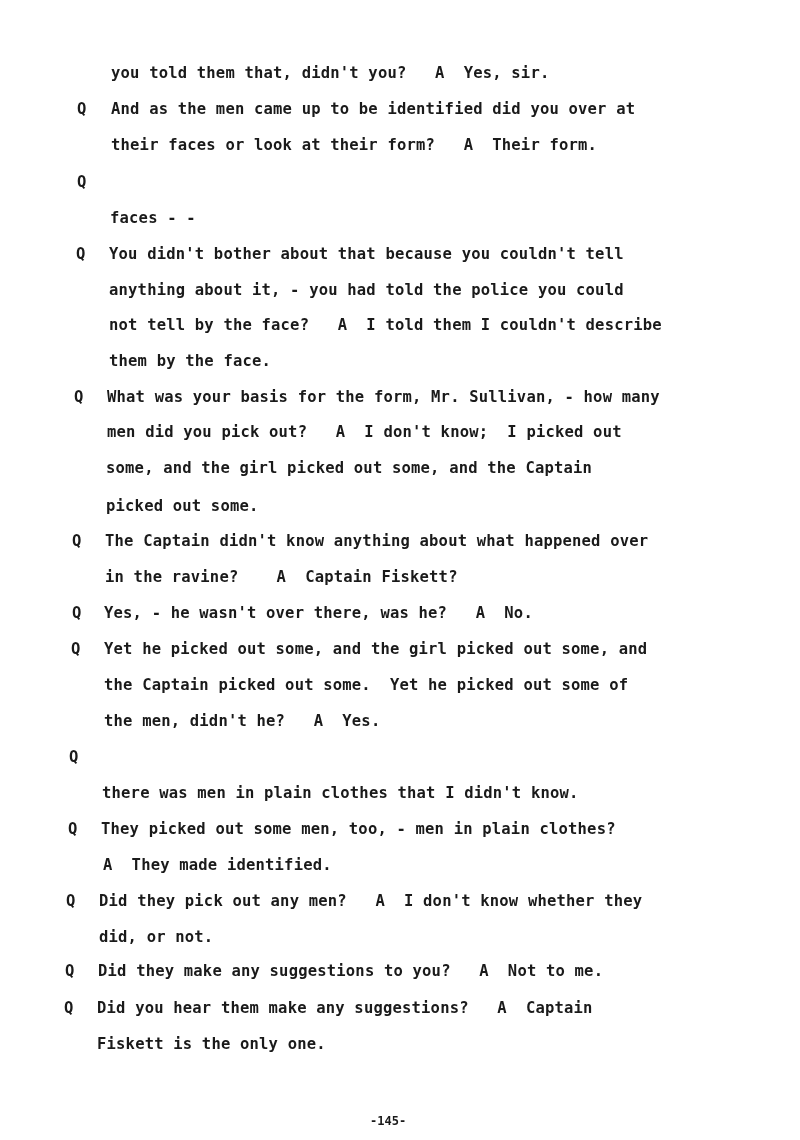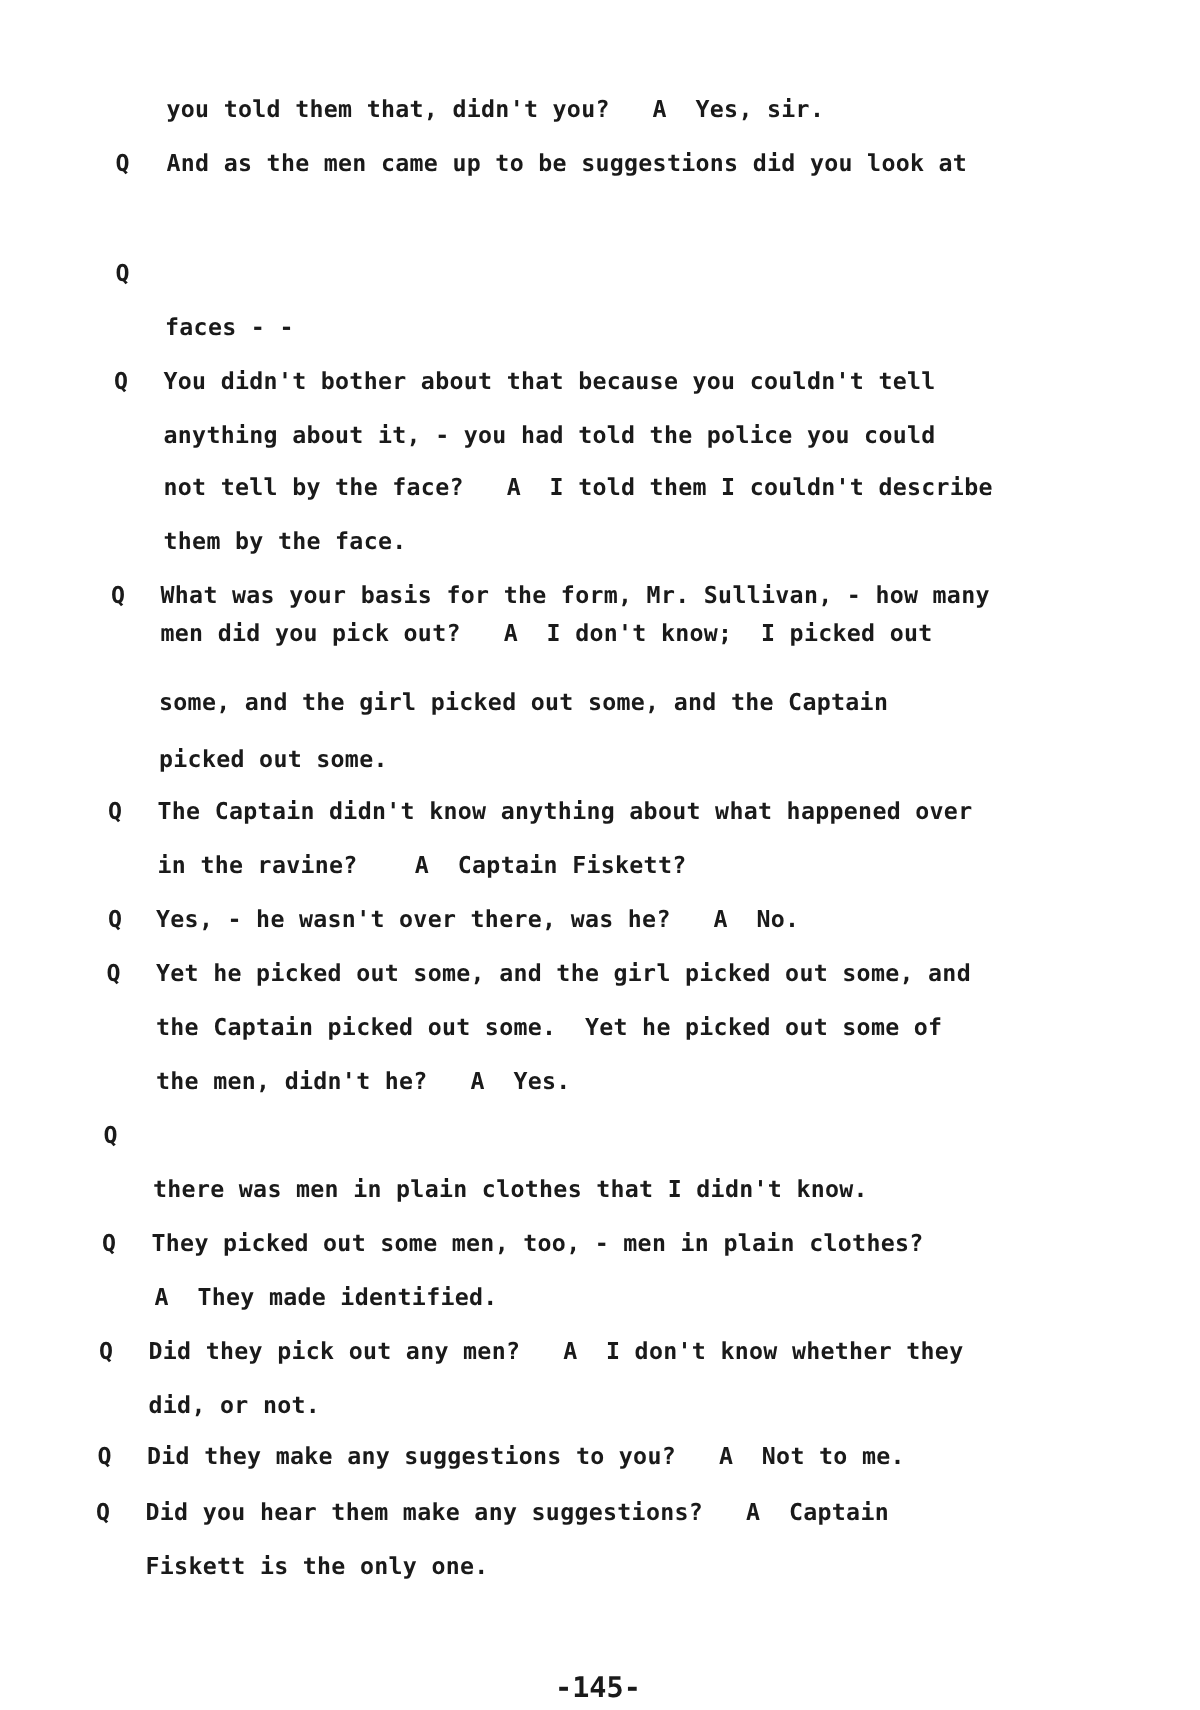--- a/index.html
+++ b/index.html
@@ -18,44 +18,45 @@
       line-height: 20px;
     }
     .q {
       position: absolute;
       font-size: 15.5px;
       font-weight: bold;
       line-height: 20px;
     }
     .pagenum {
       position: absolute; left: 370px; top: 1114px;
-      font-size: 19px; font-weight: bold; white-space: pre;
+      font-size: 12px; font-weight: bold; white-space: pre;
     }
   </style>
 </head>
 <body>
 
 <div class="page">
   <span class="line" style="left:111px;top:63px">you told them that, didn't you?   A  Yes, sir.</span>
 
   <span class="q" style="left:77px;top:99px">Q</span>
-  <span class="line" style="left:111px;top:99px">And as the men came up to be suggestions did you look at</span>
+  <span class="line" style="left:111px;top:99px">And as the men came up to be identified did you over at</span>
+  <span class="line" style="left:111px;top:135px">their faces or look at their form?   A  Their form.</span>
 
   <span class="q" style="left:77px;top:172px">Q</span>
   <span class="line" style="left:110px;top:208px">faces - -</span>
 
   <span class="q" style="left:76px;top:244px">Q</span>
   <span class="line" style="left:109px;top:244px">You didn't bother about that because you couldn't tell</span>
   <span class="line" style="left:109px;top:280px">anything about it, - you had told the police you could</span>
   <span class="line" style="left:109px;top:315px">not tell by the face?   A  I told them I couldn't describe</span>
   <span class="line" style="left:109px;top:351px">them by the face.</span>
 
   <span class="q" style="left:74px;top:387px">Q</span>
   <span class="line" style="left:107px;top:387px">What was your basis for the form, Mr. Sullivan, - how many</span>
-  <span class="line" style="left:107px;top:412px">men did you pick out?   A  I don't know;  I picked out</span>
+  <span class="line" style="left:107px;top:422px">men did you pick out?   A  I don't know;  I picked out</span>
   <span class="line" style="left:106px;top:458px">some, and the girl picked out some, and the Captain</span>
   <span class="line" style="left:106px;top:496px">picked out some.</span>
 
   <span class="q" style="left:72px;top:531px">Q</span>
   <span class="line" style="left:105px;top:531px">The Captain didn't know anything about what happened over</span>
   <span class="line" style="left:105px;top:567px">in the ravine?    A  Captain Fiskett?</span>
 
   <span class="q" style="left:72px;top:603px">Q</span>
   <span class="line" style="left:104px;top:603px">Yes, - he wasn't over there, was he?   A  No.</span>
 

